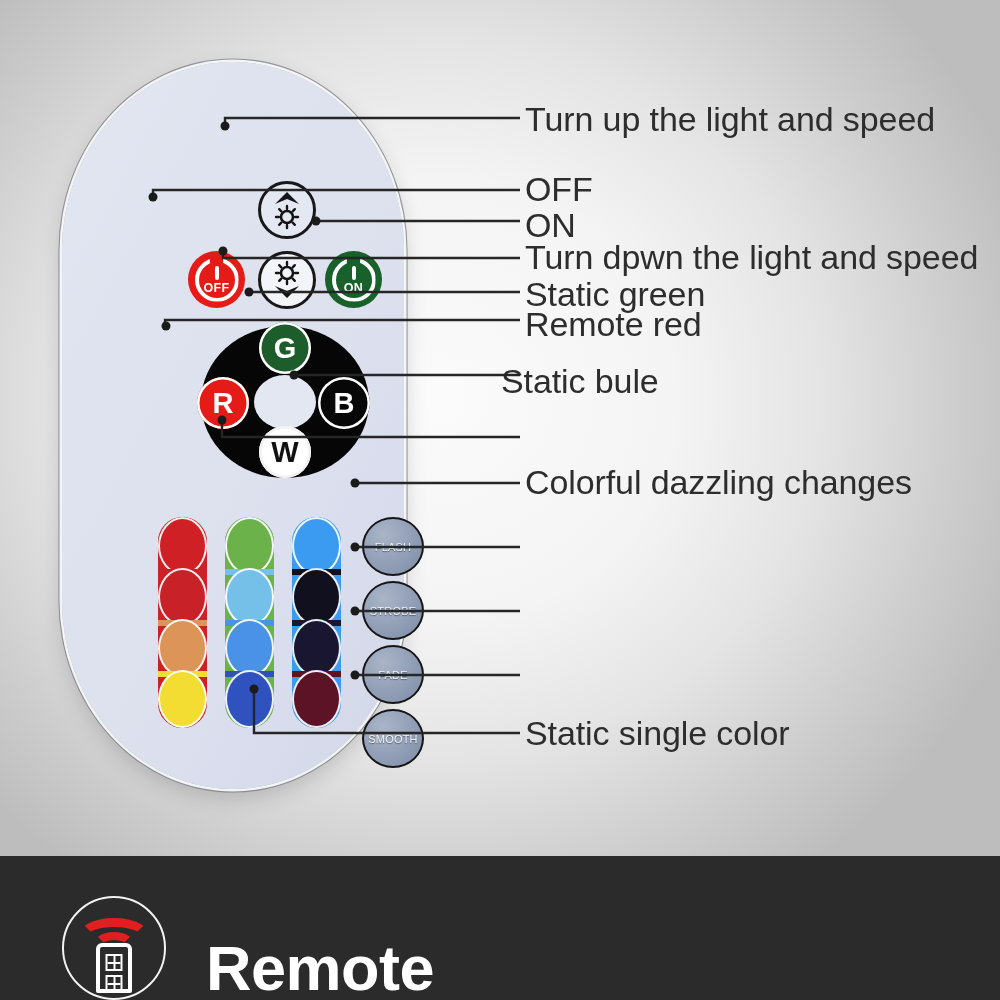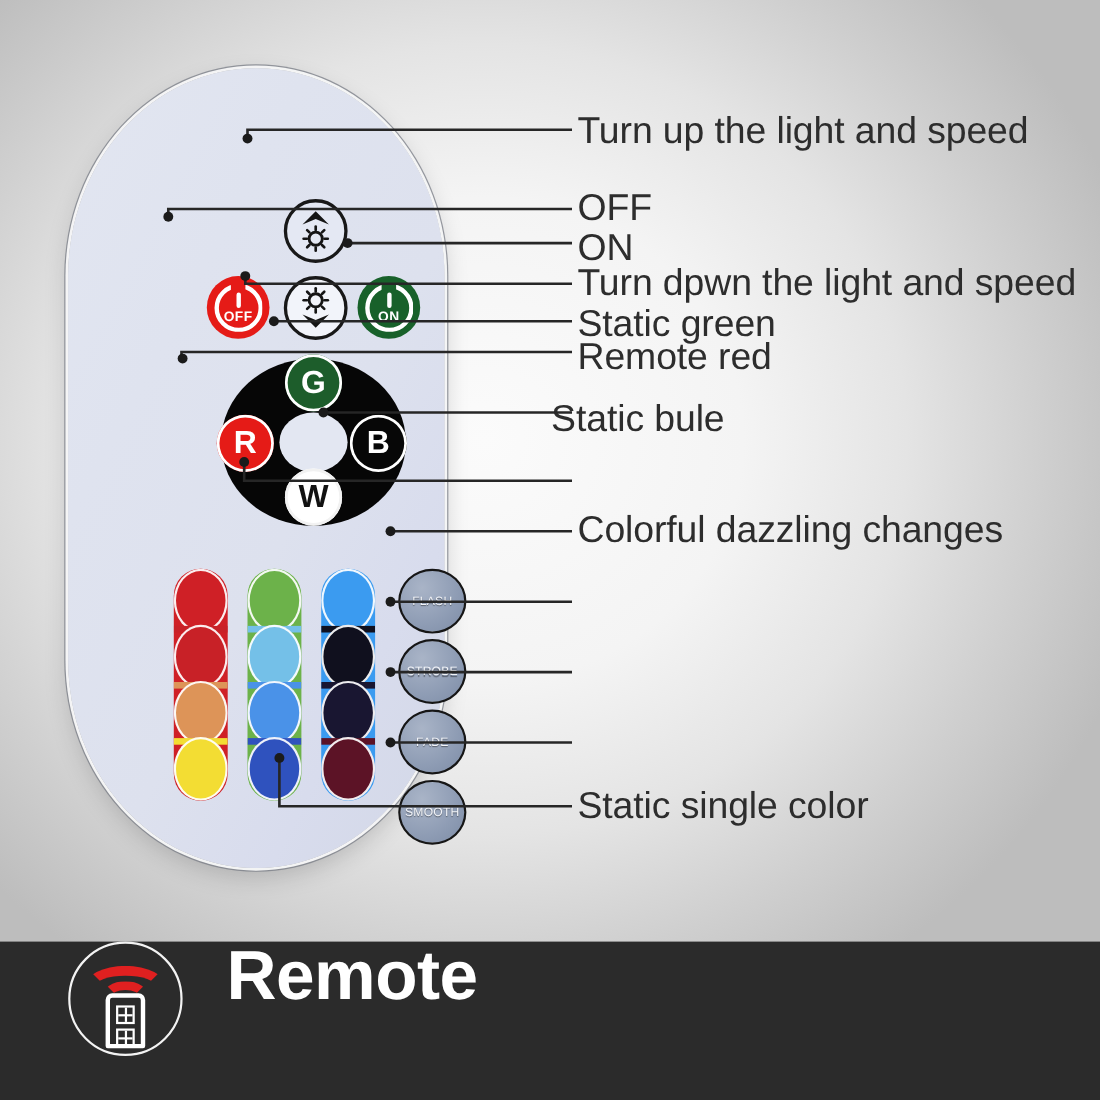--- a/index.html
+++ b/index.html
@@ -98,21 +98,21 @@
 
   
   .lbl{
     position:absolute;color:#2d2d2d;font-size:34px;line-height:1;
     white-space:nowrap;letter-spacing:-.1px;
   }
 
   
   #banner{
     position:absolute;left:0;top:856px;width:1000px;height:144px;
-    background:#2b2b2b;z-index:8;display:flex;align-items:flex-start;
+    background:#2b2b2b;z-index:8;display:flex;align-items:flex-end;
   }
   #remIcon{
     position:relative;margin-left:62px;width:100px;height:100px;border-radius:50%;
     border:2.6px solid #f3f3f3;flex:0 0 auto;
   }
   #arc1,#arc2{position:absolute;left:50%;transform:translateX(-50%);border-style:solid;border-color:#e02020 transparent transparent transparent;border-radius:50%;}
   #arc1{top:20px;width:56px;height:30px;border-width:9px 9px 0 9px;}
   #arc2{top:34px;width:26px;height:20px;border-width:8px 8px 0 8px;}
   #remBody{
     position:absolute;left:50%;transform:translateX(-50%);top:45px;

